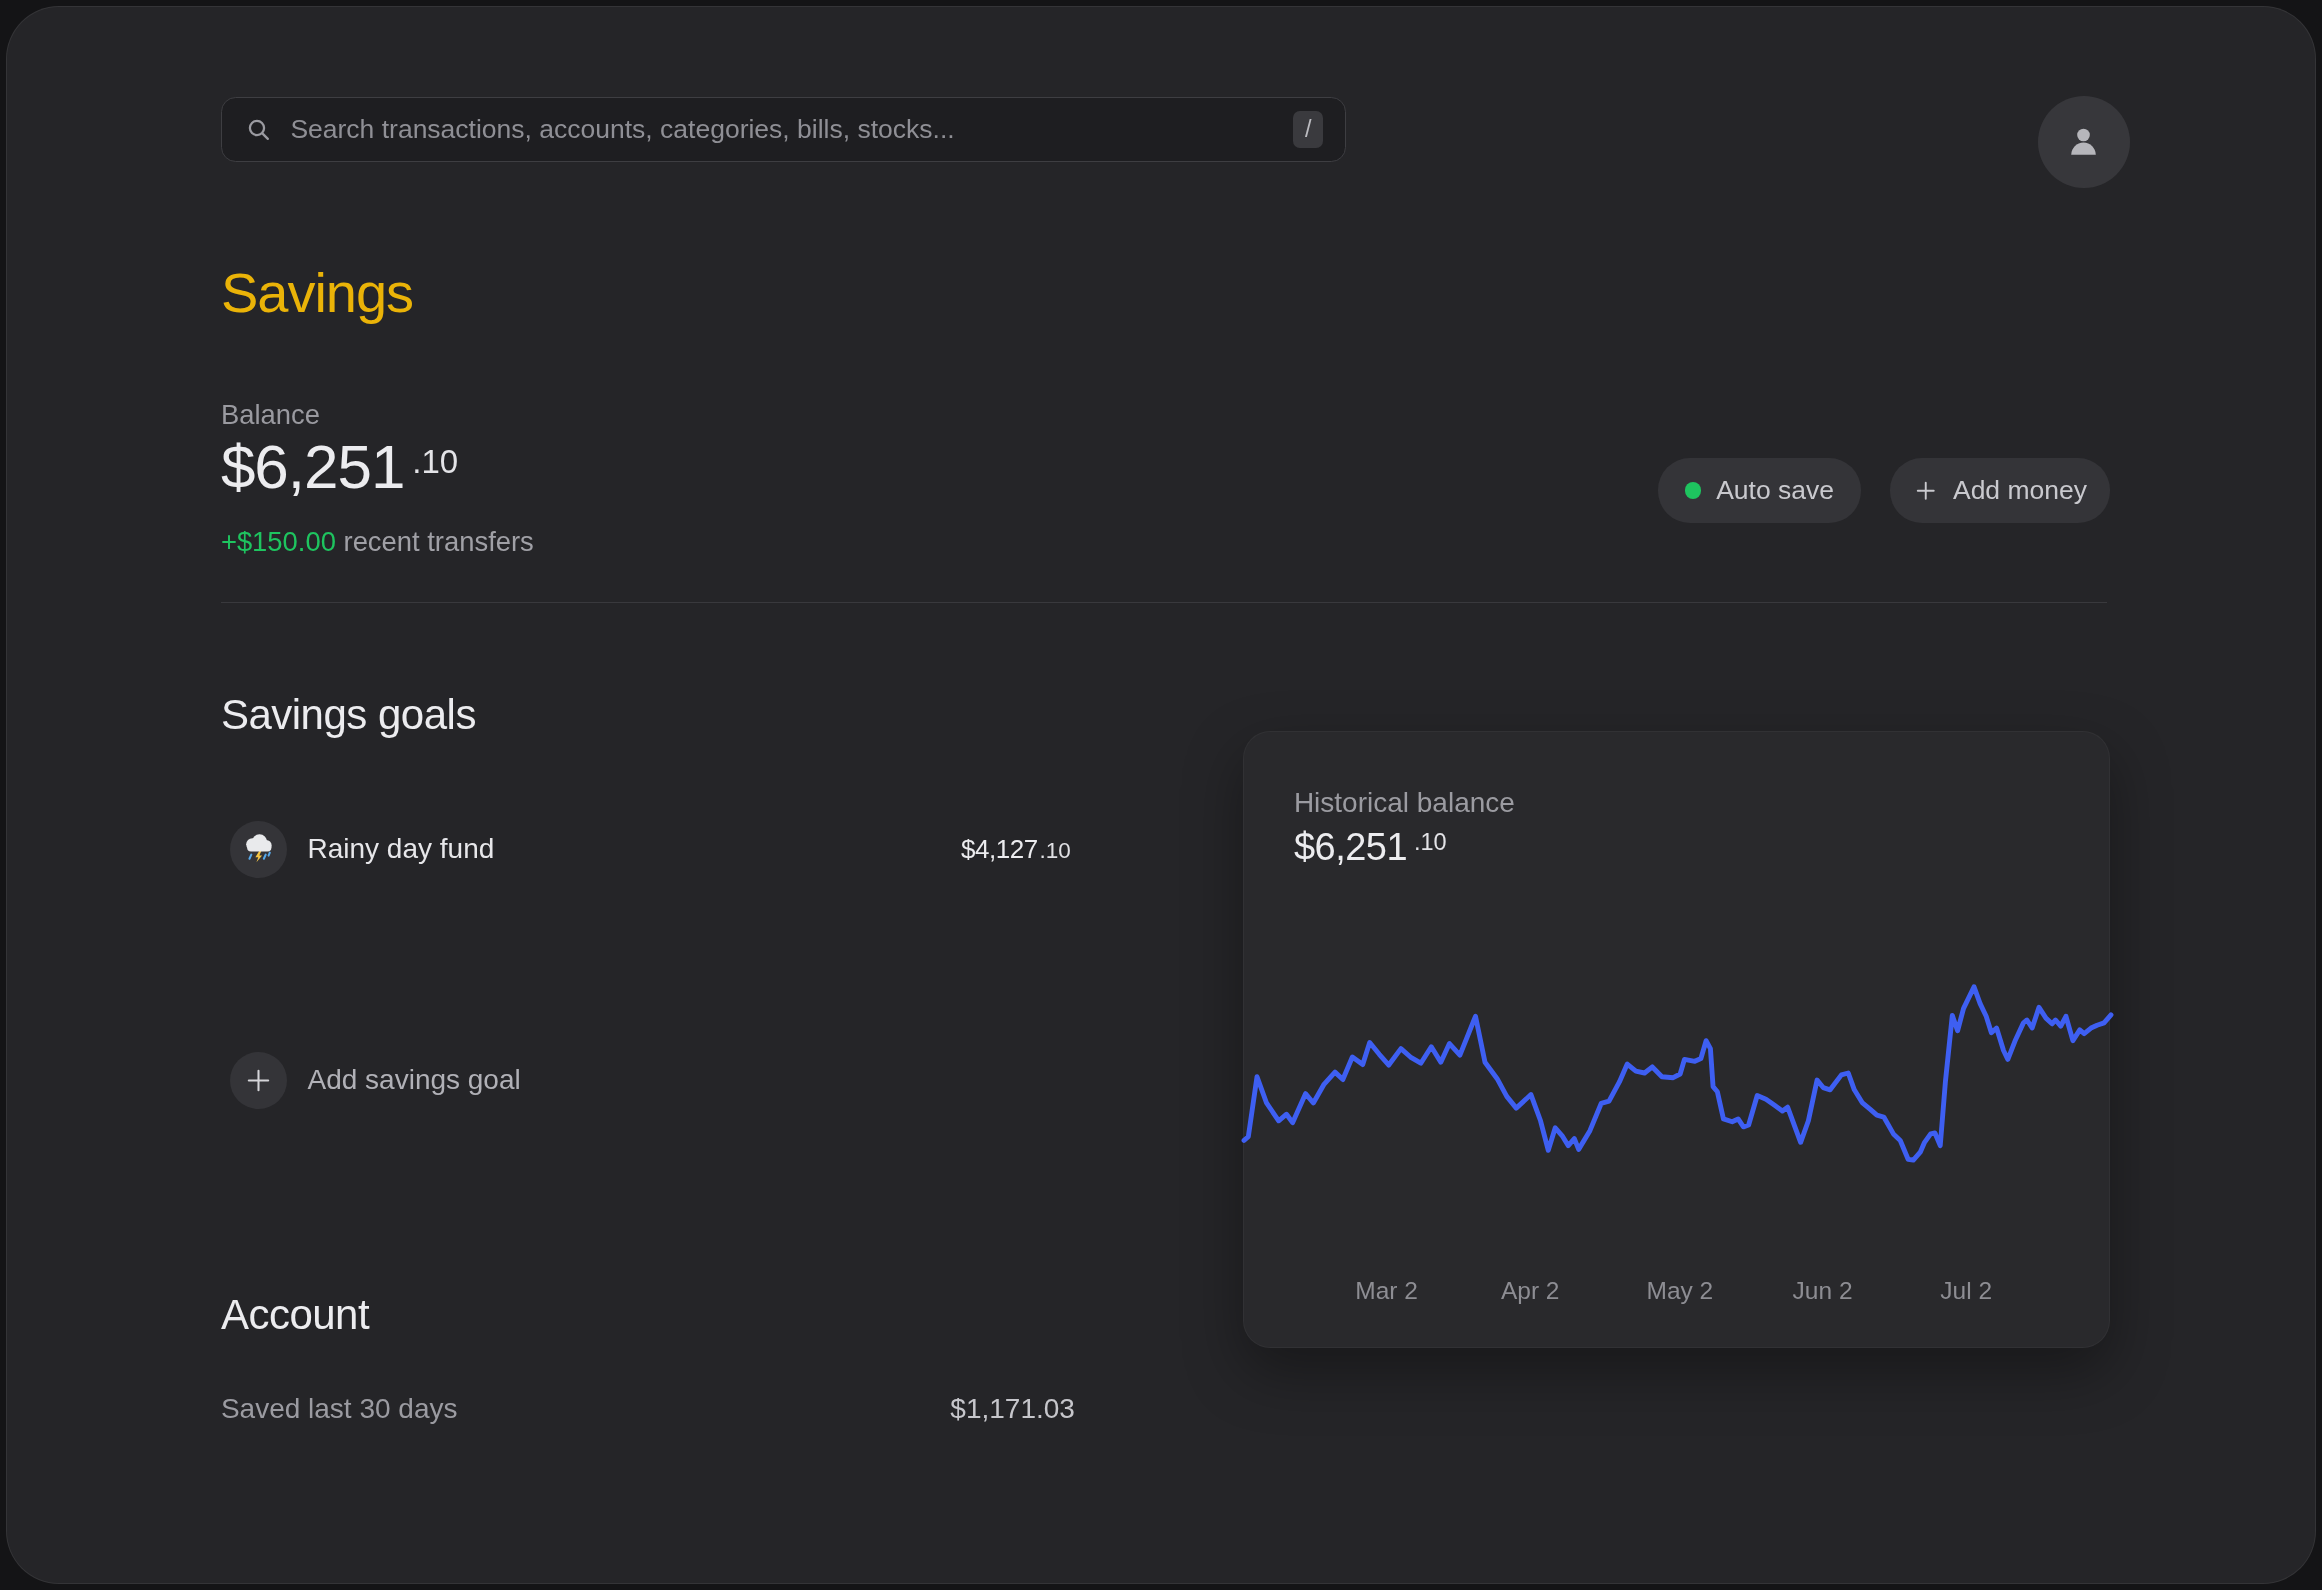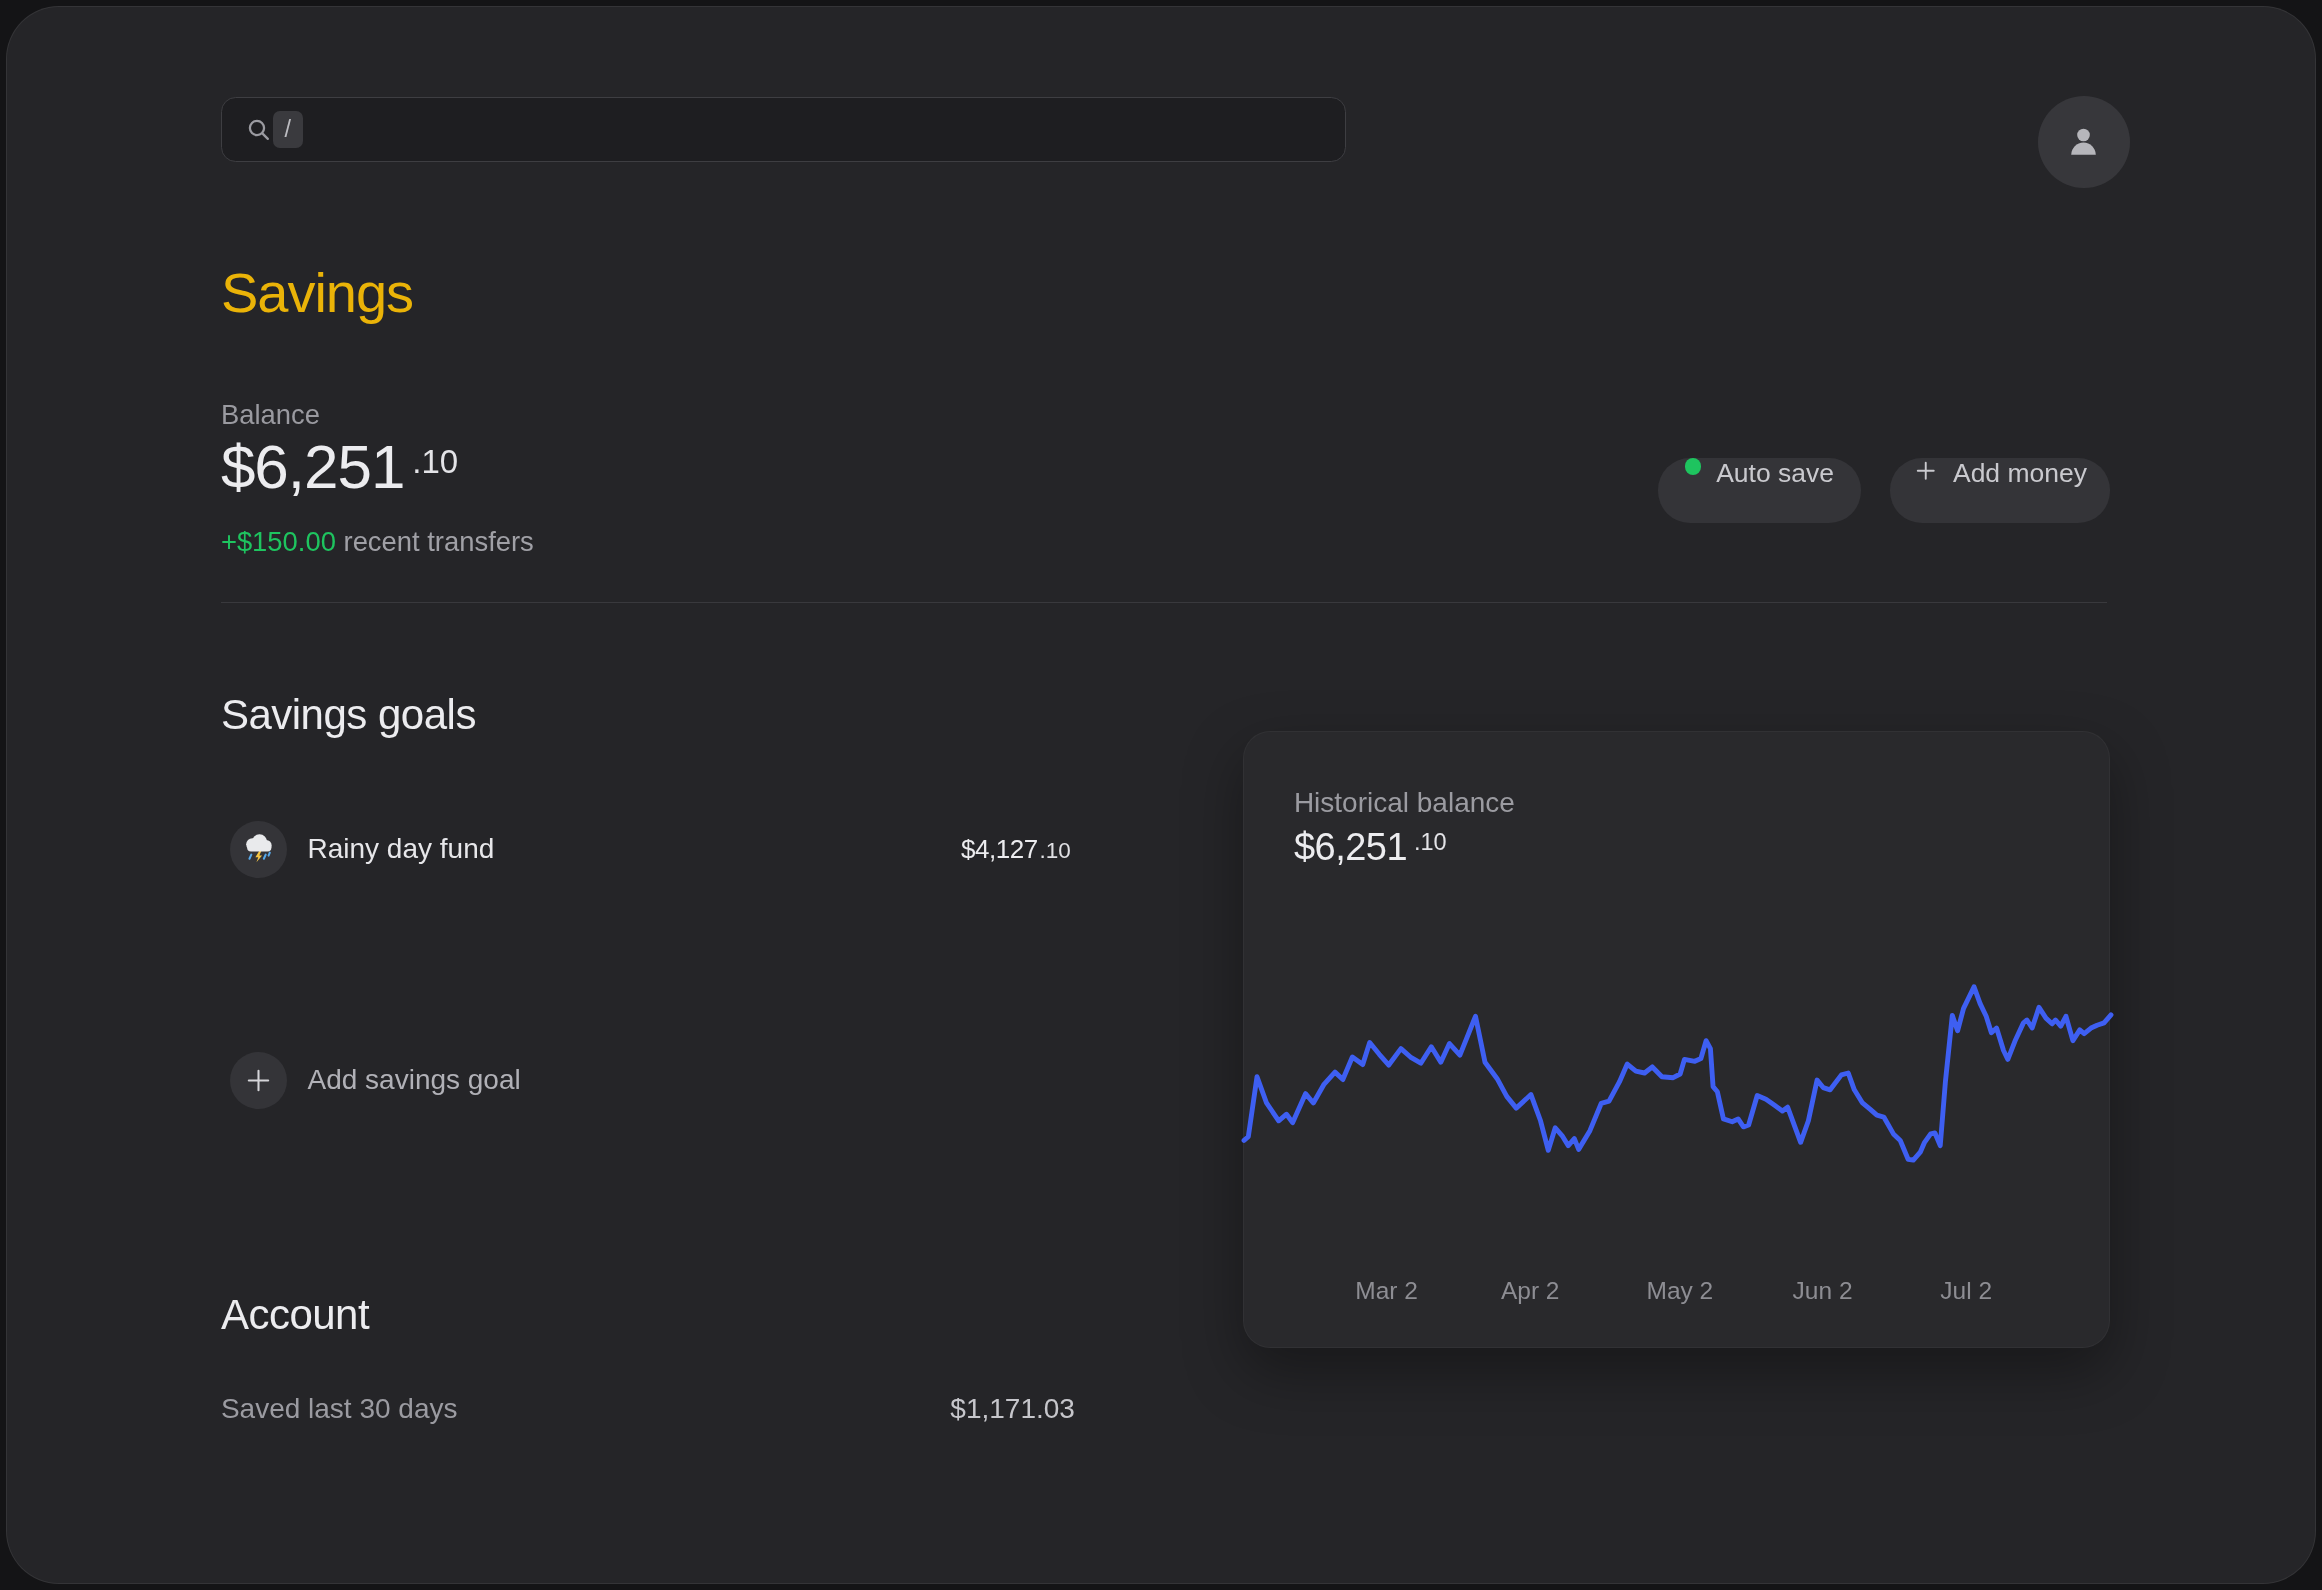--- a/index.html
+++ b/index.html
@@ -42,21 +42,21 @@
   .balance-amount { position: absolute; left: 214px; top: 429px; display: flex; align-items: flex-start; }
   .balance-amount .main { font-size: 62px; line-height: 1; letter-spacing: -1px; color: #ececef; }
   .balance-amount .cents { font-size: 33px; line-height: 1; color: #e3e3e7; margin-left: 7.8px; padding-top: 8.8px; }
   .balance-delta { position: absolute; left: 214px; top: 519px; font-size: 27.4px; }
   .balance-delta .pos { color: #1ec45f; }
   .balance-delta .rest { color: #a0a0a6; }
 
   .pill-btn {
     position: absolute; top: 451px; height: 65px; border: none; border-radius: 32px;
     background: #343438; color: #c9c9ce; font-family: inherit; font-size: 26.5px;
-    display: flex; justify-content: center; gap: 14.7px; cursor: pointer;
+    display: flex; align-items: center; justify-content: center; gap: 14.7px; cursor: pointer;
   }
   .btn-autosave { left: 1651px; width: 203px; }
   .btn-addmoney { left: 1883px; width: 220px; }
   .green-dot { width: 16.7px; height: 16.7px; border-radius: 50%; background: #1ec45f; }
 
   .divider { position: absolute; left: 214px; top: 595px; width: 1886px; height: 1px; background: #39393d; }
 
   
   .section-heading { position: absolute; font-size: 42px; font-weight: 400; letter-spacing: -0.5px; color: #ececef; }
   .goals-heading { left: 214px; top: 684px; }
@@ -108,20 +108,21 @@
 
 <div class="window">
 
   <div class="search-bar">
     <span class="sicon">
       <svg viewBox="0 0 24 24" width="27.4" height="27.4" fill="none" stroke="#9a9aa0" stroke-width="2" stroke-linecap="round">
         <circle cx="10.5" cy="10.5" r="6.2"></circle>
           <line x1="15.2" y1="15.2" x2="20" y2="20"></line>
       </svg>
     </span>
+    <input type="text" placeholder="Search transactions, accounts, categories, bills, stocks..." style="">
     <span class="shortcut-badge">/</span>
   </div>
 
   <div class="avatar">
     <span style="display:flex;">
       <svg viewBox="0 0 24 24" width="41" height="41" fill="#b6b6bb">
         <circle cx="12" cy="8.2" r="3.7"></circle>
         <path d="M4.8 19.8 a7.2 7.2 0 0 1 14.4 0 z"></path>
       </svg>
     </span>

